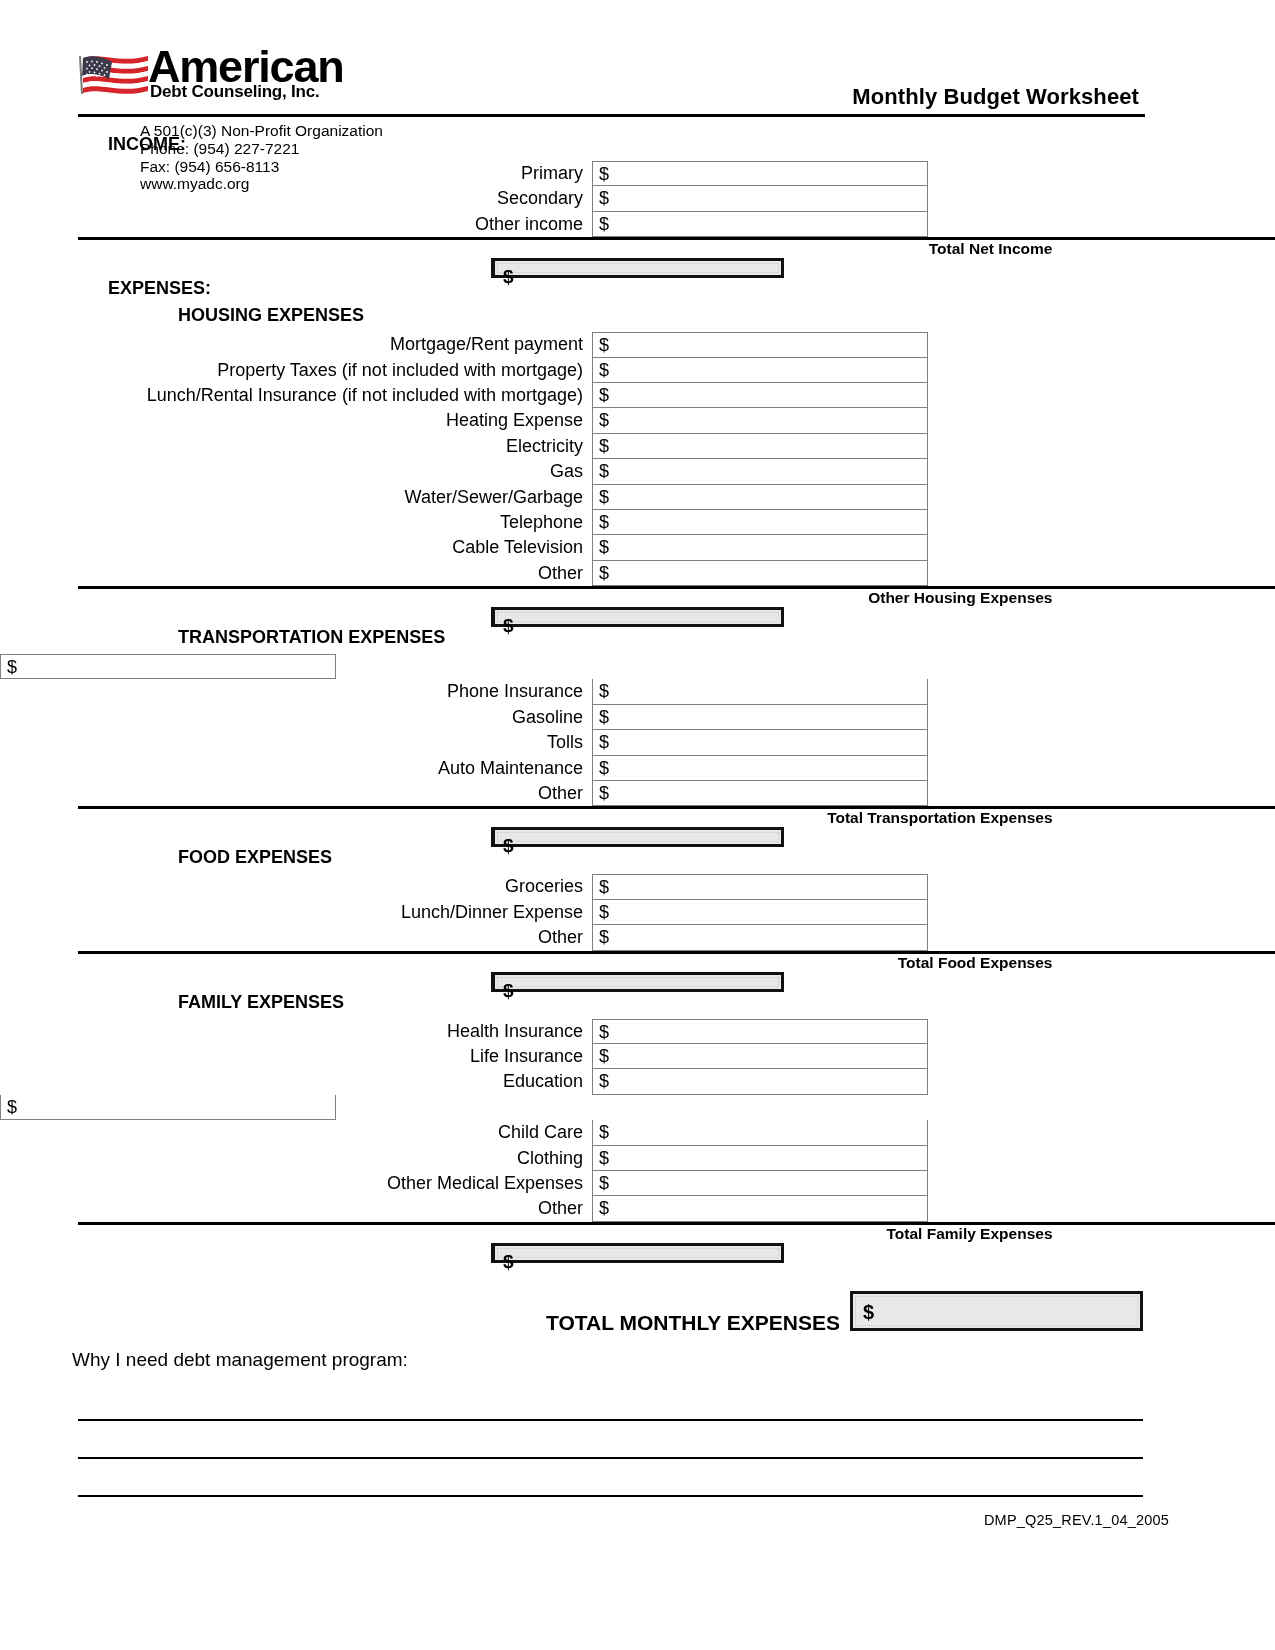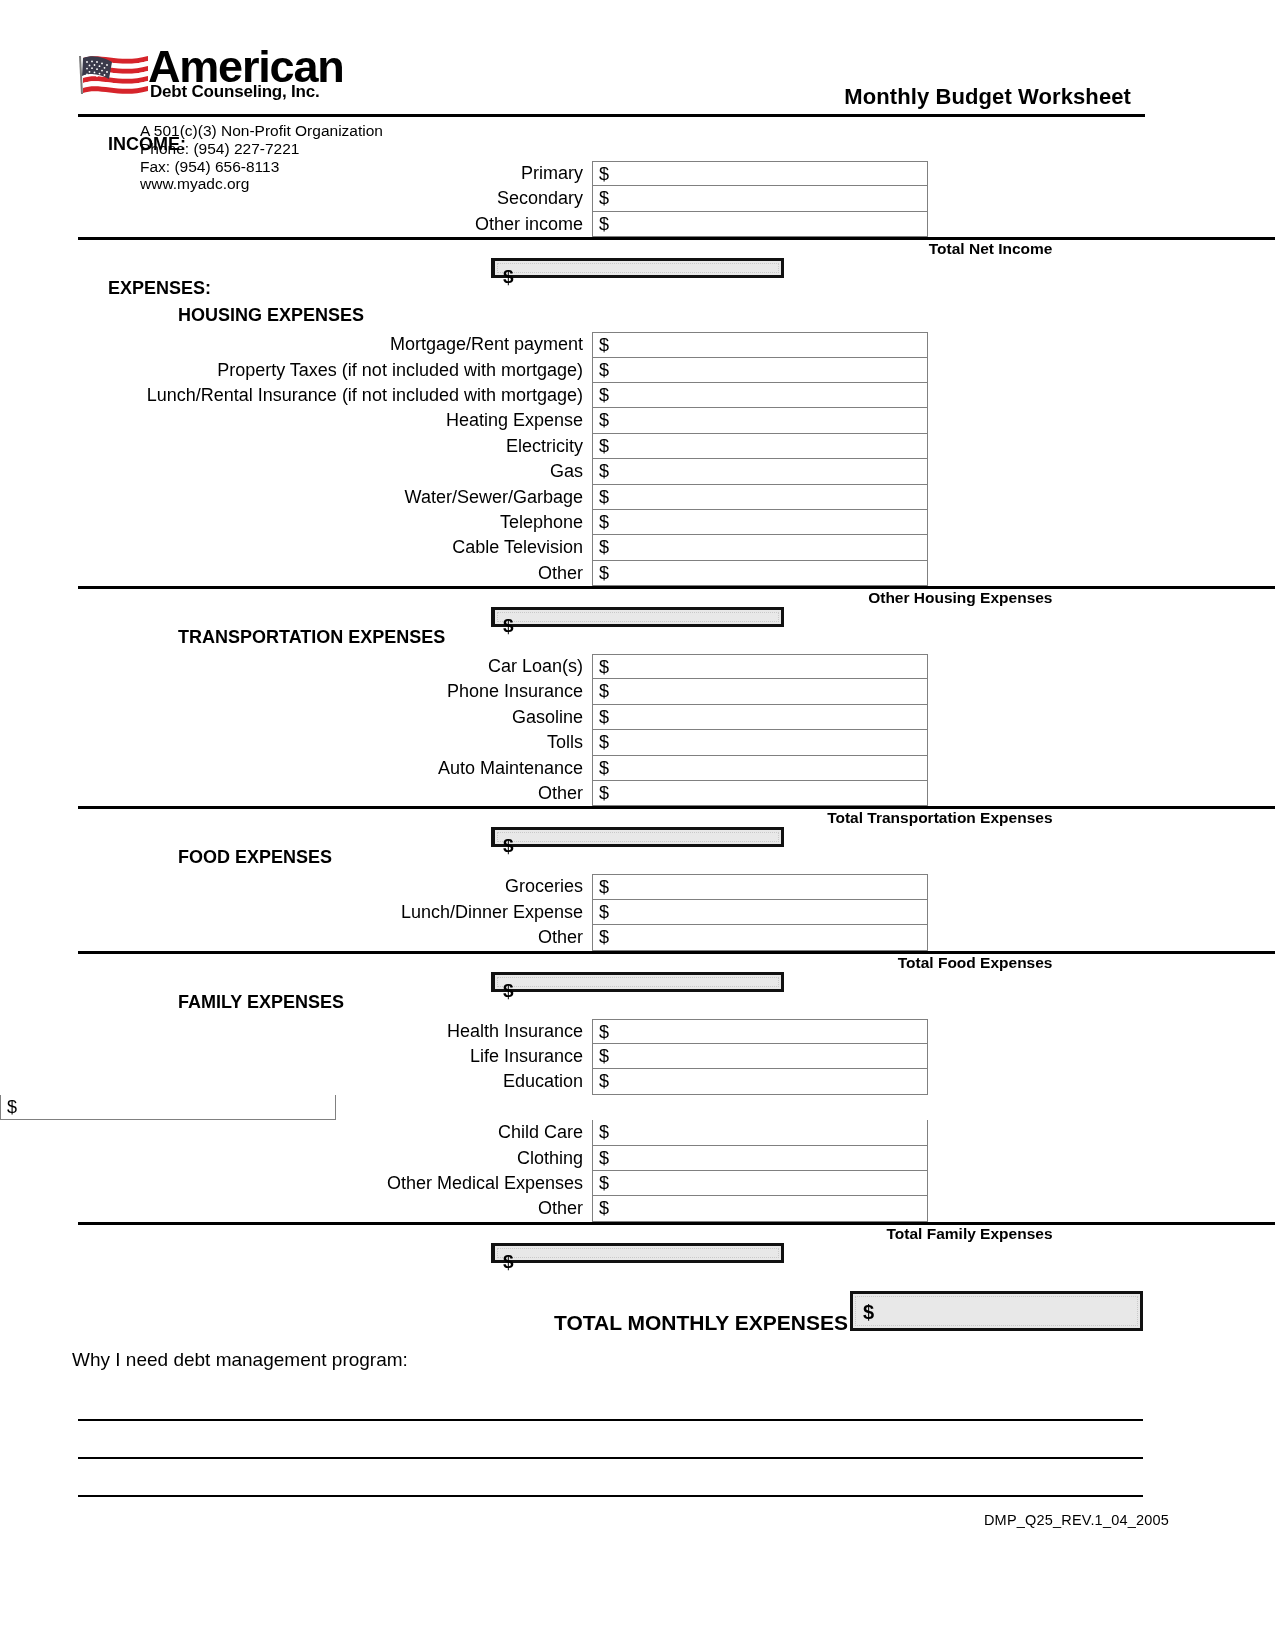--- a/index.html
+++ b/index.html
@@ -60,21 +60,21 @@
     font-size: 17px;
     font-weight: bold;
     letter-spacing: -0.2px;
     display: block;
     margin-top: -3px;
     margin-left: 2px;
   }
 
   .doc-title {
     position: absolute;
-    right: 144px;
+    right: 136px;
     top: 84px;
     font-size: 22px;
     font-weight: bold;
     letter-spacing: 0.1px;
     white-space: nowrap;
   }
 
   .header-rule {
     position: absolute;
     left: 78px;
@@ -206,21 +206,21 @@
   .grand {
     position: relative;
     height: 44px;
     display: flex;
     align-items: center;
     margin-top: 26px;
   }
   .grand .tlabel {
     width: 850px;
     text-align: right;
-    padding-right: 2px;
+    padding-right: 10px;
     font-size: 21px;
     font-weight: bold;
     white-space: nowrap;
     margin-top: 24px;
   }
   .grand .tbox {
     width: 293px;
     height: 40px;
     background: #e8e8e8;
     border: 3px solid #111111;
@@ -455,21 +455,20 @@
       <div class="tbox">
         <span class="dollar">$</span>
       </div>
     </div>
   </div>
 
   <div class="sec-title lvl2">TRANSPORTATION EXPENSES</div>
   <div class="spacer-6"></div>
   <div class="items">
     <div class="row first">
-      <div class="label">Car Loan(s)</div>
       <div class="field">
           <span class="dollar">$</span>
         </div>
       <div class="tail"></div>
     </div>
     <div class="row">
       <div class="label">Phone Insurance</div>
       <div class="field">
           <span class="dollar">$</span>
         </div>

